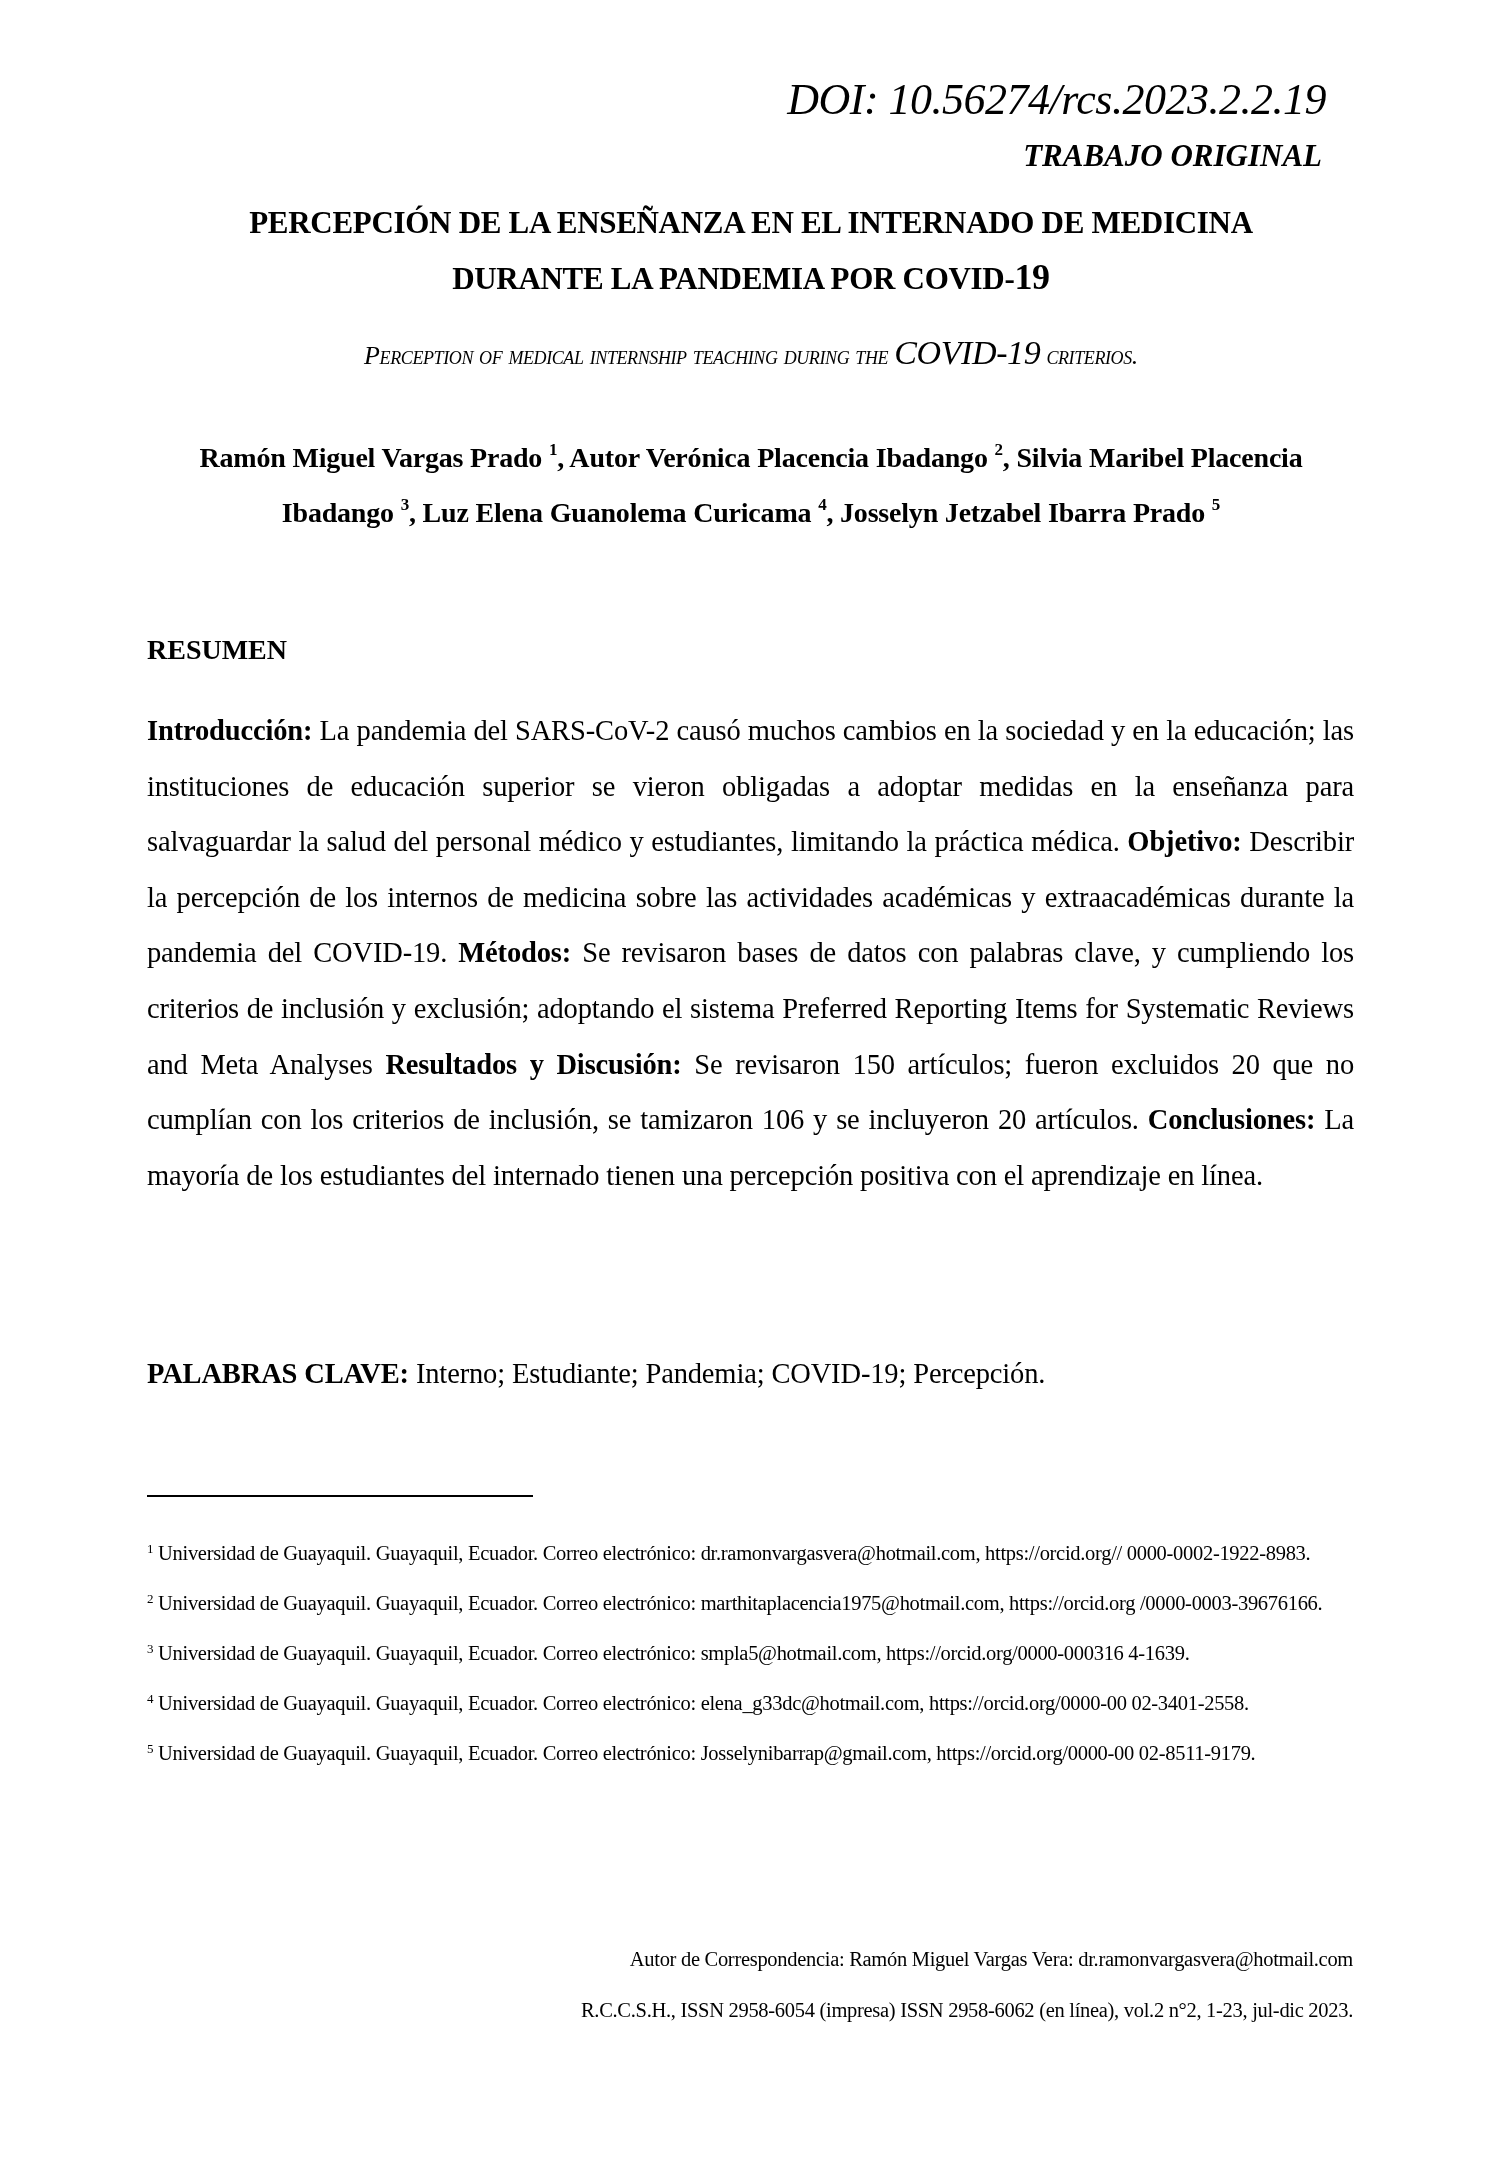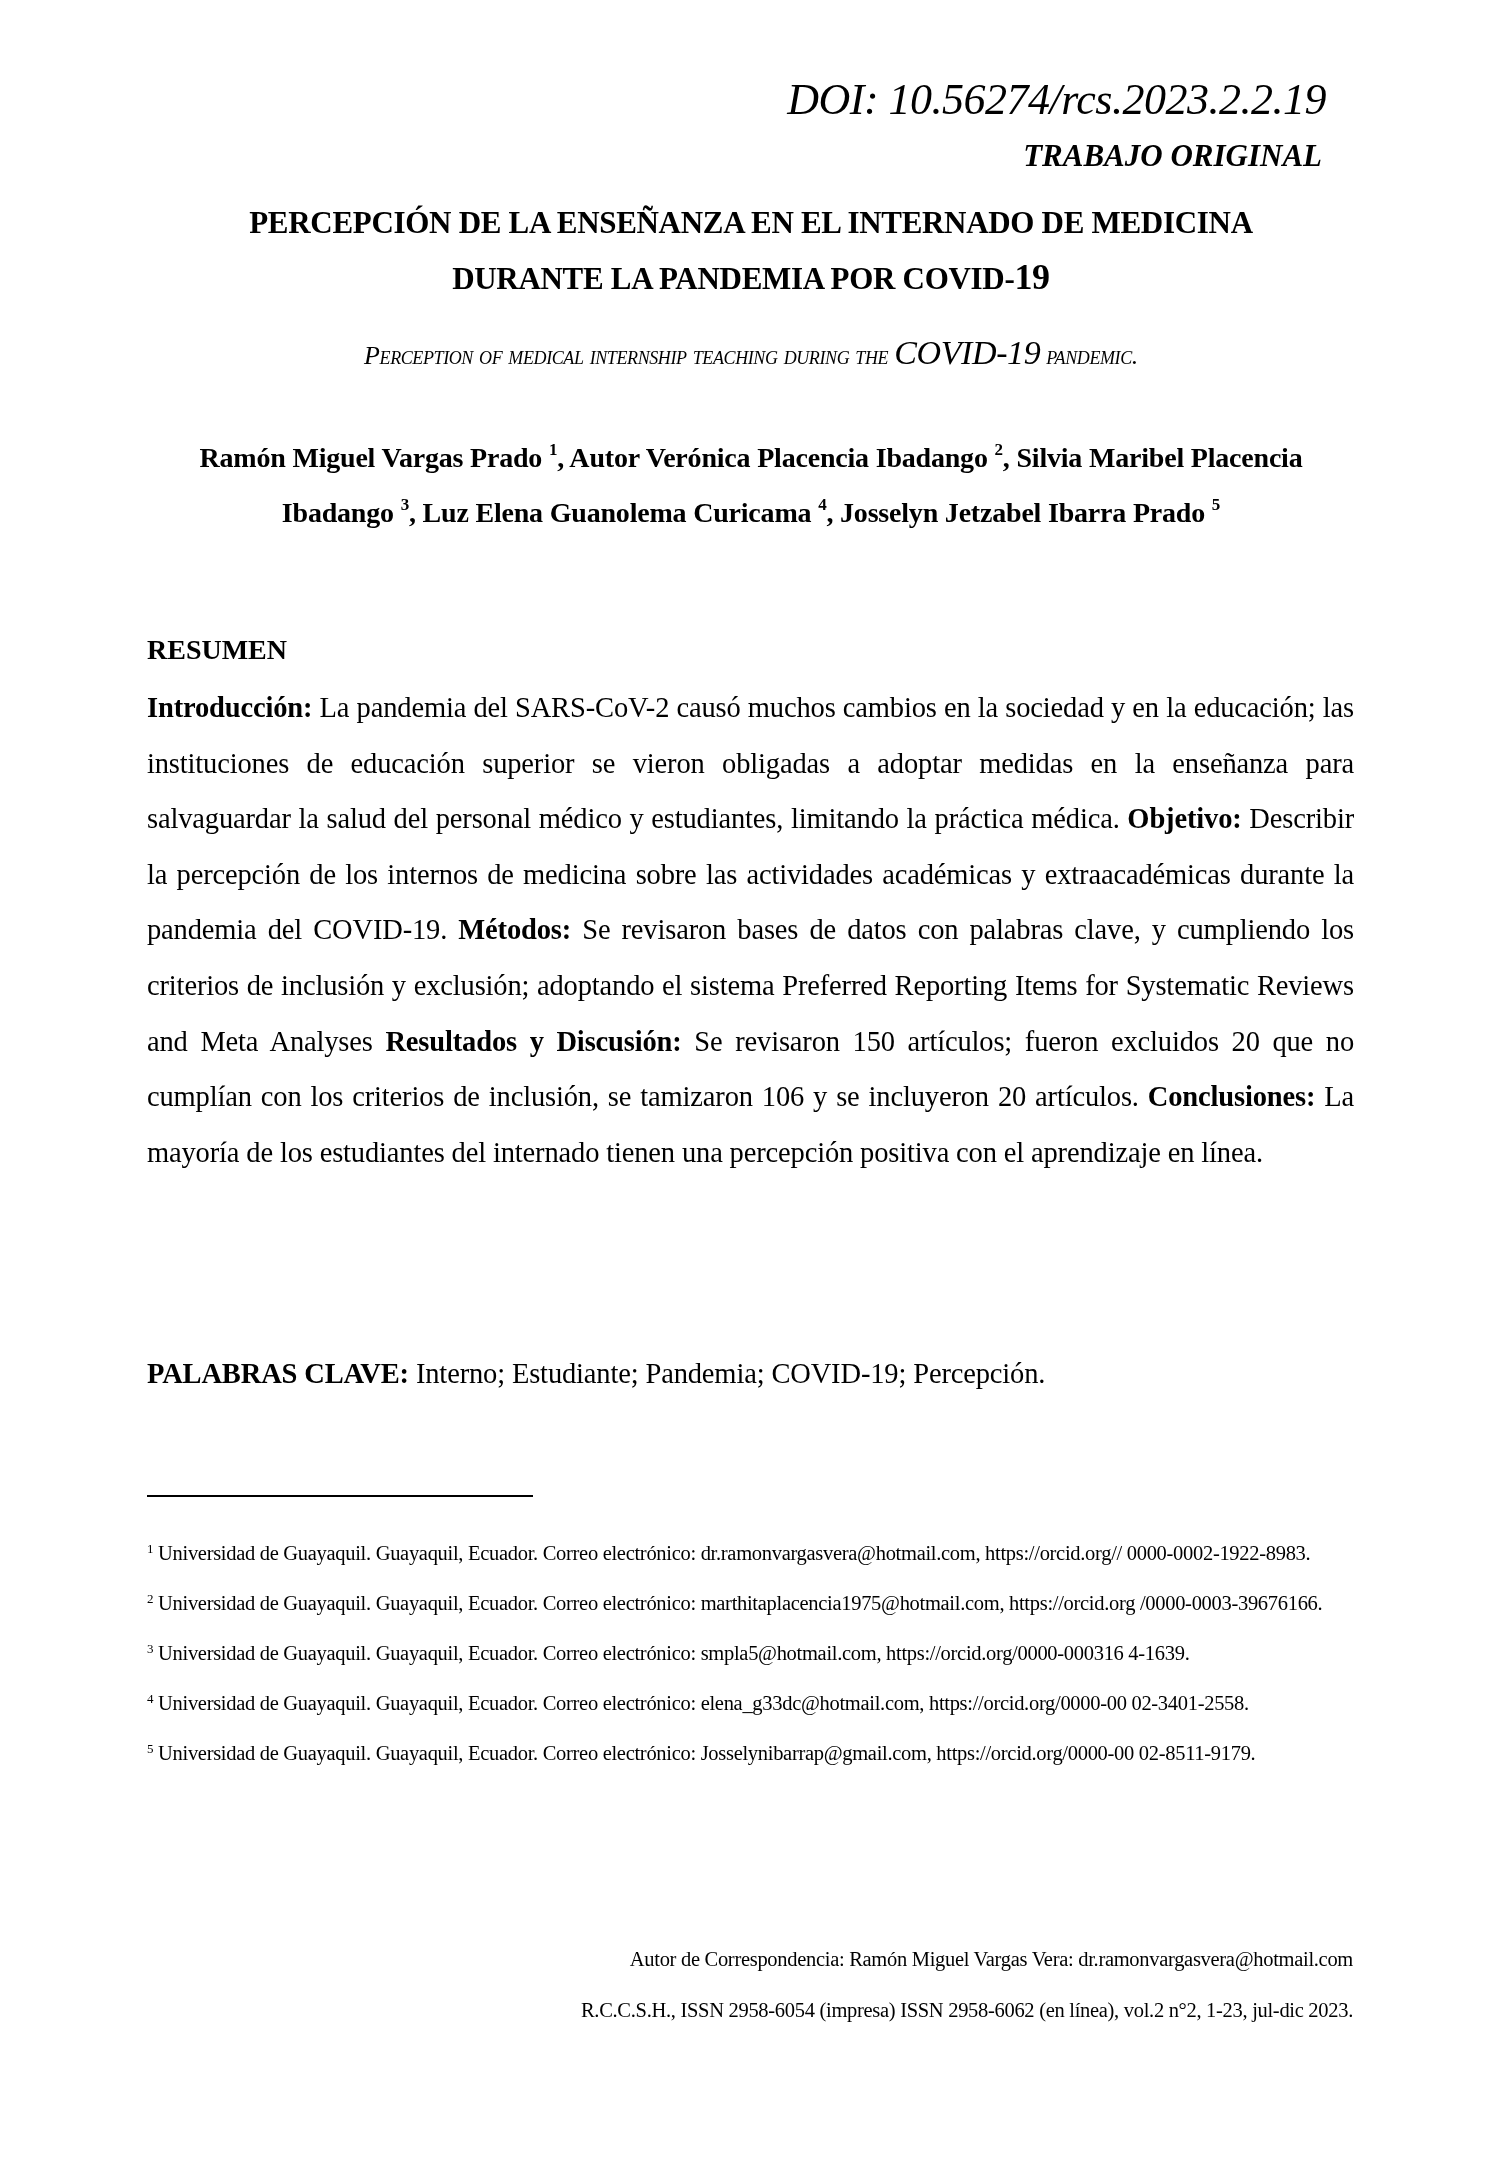--- a/index.html
+++ b/index.html
@@ -31,21 +31,21 @@
       position: absolute; left: 150px; width: 1202px; top: 430px;
       text-align: center; font-weight: bold; font-size: 28px; line-height: 55px;
       letter-spacing: -0.2px;
     }
     .authors sup { font-size: 17px; vertical-align: 12px; line-height: 0; }
     .resumen-head {
       position: absolute; left: 147px; top: 634px;
       font-weight: bold; font-size: 28px;
     }
     .abstract {
-      position: absolute; left: 147px; width: 1207px; top: 680px;
+      position: absolute; left: 147px; width: 1207px; top: 703px;
       font-size: 28.5px; line-height: 55.6px; text-align: justify; letter-spacing: -0.15px;
     }
     .abstract b { font-weight: bold; }
     .keywords {
       position: absolute; left: 147px; top: 1358px; font-size: 28.5px; letter-spacing: -0.15px;
     }
     .keywords b { font-weight: bold; }
     .fn-rule {
       position: absolute; left: 147px; top: 1495px; width: 386px; height: 0;
       border-top: 2px solid #000;
@@ -69,21 +69,21 @@
 <div class="page">
 
   <div class="doi">DOI: 10.56274/rcs.2023.2.2.19</div>
   <div class="article-type">TRABAJO ORIGINAL</div>
 
   <div class="title">
     <div>PERCEPCIÓN DE LA ENSEÑANZA EN EL INTERNADO DE MEDICINA</div>
     <div><span>DURANTE LA PANDEMIA POR COVID-</span><span class="big">19</span></div>
   </div>
 
-  <div class="subtitle"><span style="font-variant: small-caps;">Perception of medical internship teaching during the </span><span class="cap">COVID-19</span><span style="font-variant: small-caps;"> pandemic.</span></div>
+  <div class="subtitle"><span style="font-variant: small-caps;">Perception of medical internship teaching during the </span><span class="cap">COVID-19</span><span style="font-variant: small-caps;"> criterios.</span></div>
 
   <div class="authors">
     <span><span>Ramón Miguel Vargas Prado</span> <sup>1</sup></span>,
     <span><span>Autor Verónica Placencia Ibadango</span> <sup>2</sup></span>,
     <span><span>Silvia Maribel Placencia Ibadango</span> <sup>3</sup></span>,
     <span><span>Luz Elena Guanolema Curicama</span> <sup>4</sup></span>,
     <span><span>Josselyn Jetzabel Ibarra Prado</span> <sup>5</sup></span>
   </div>
 
   <div class="resumen-head">RESUMEN</div>

